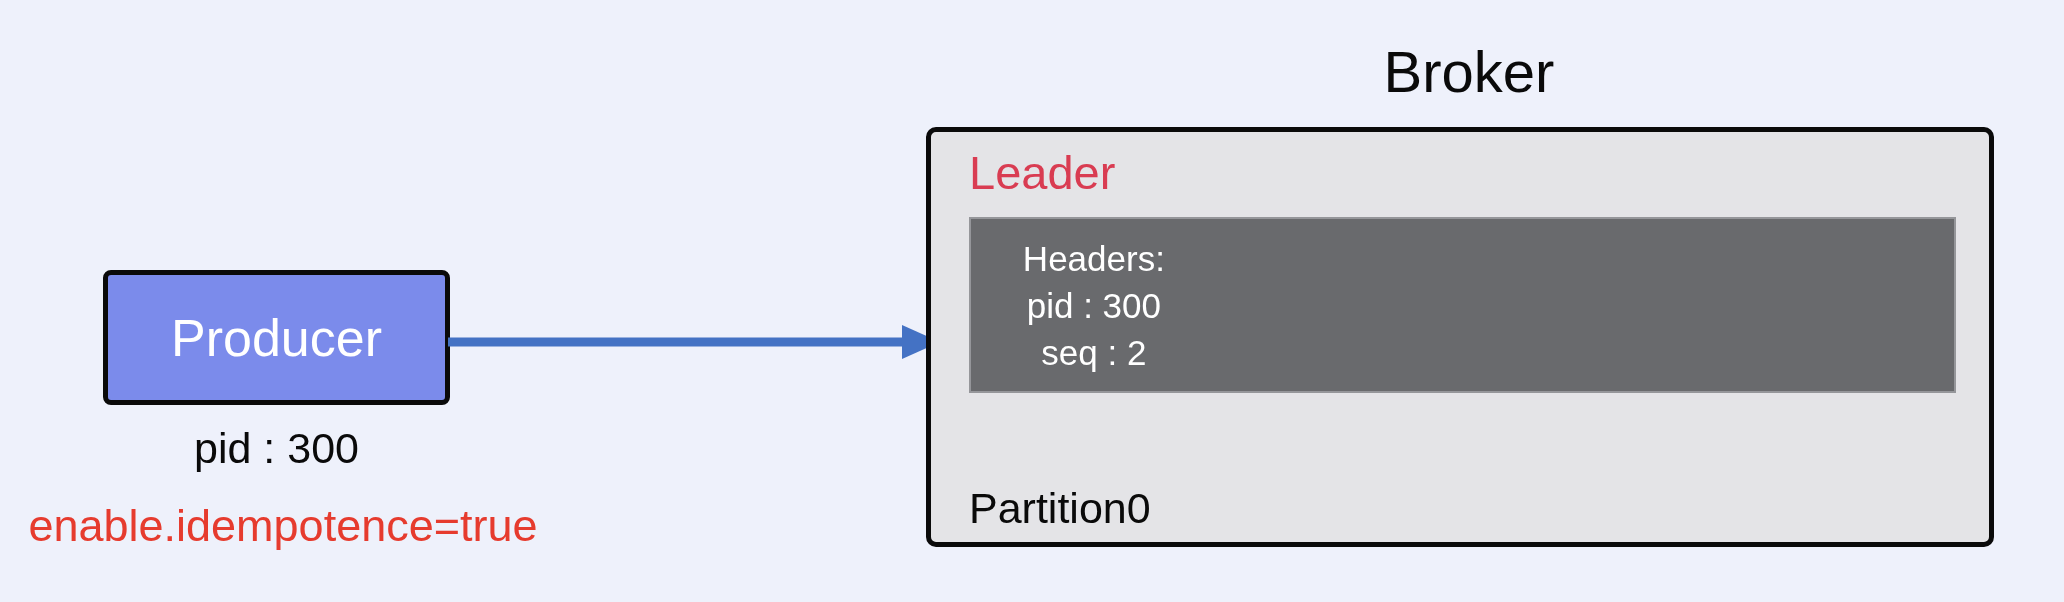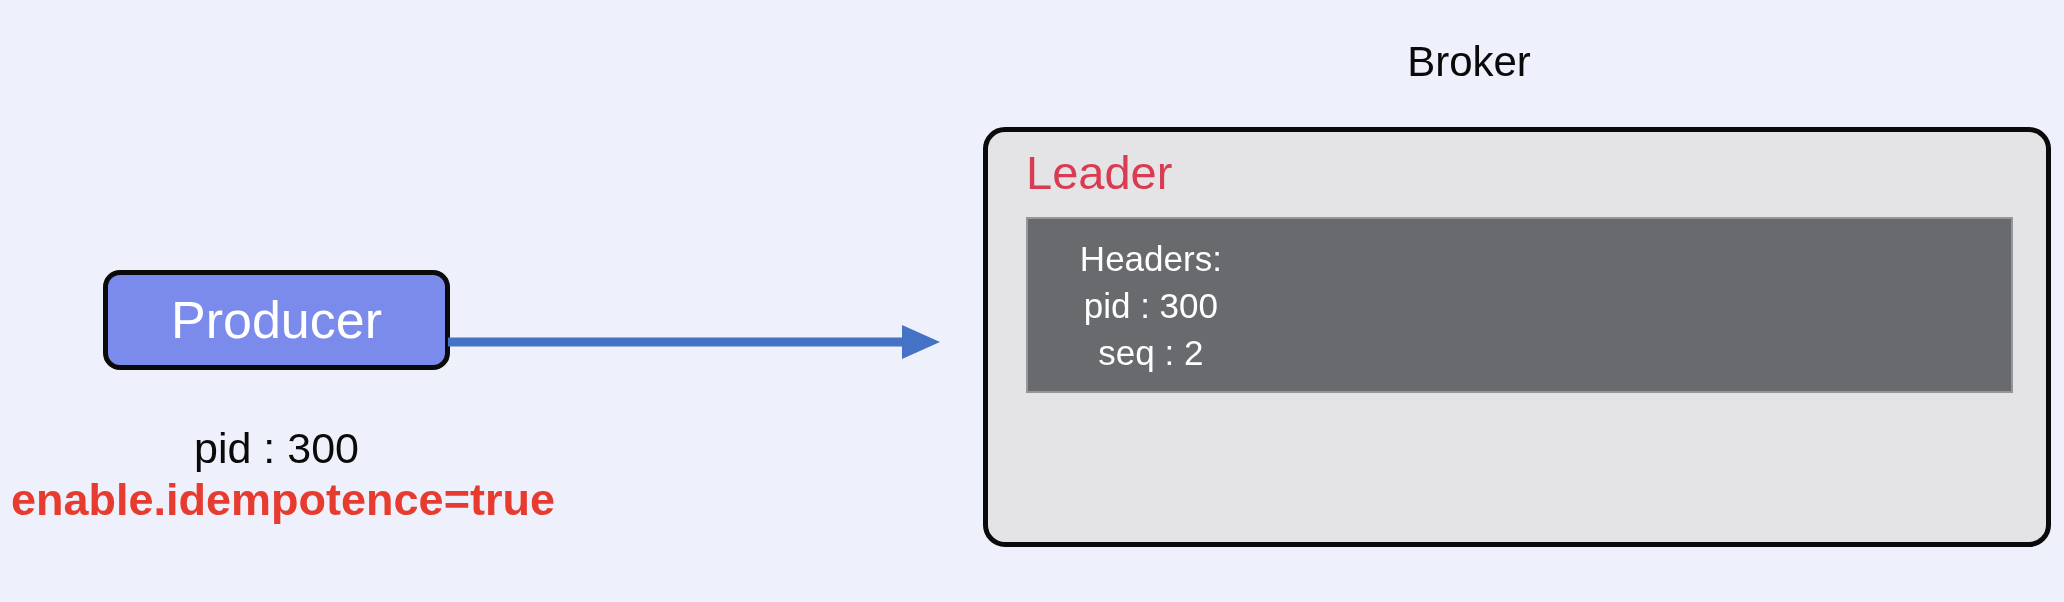--- a/index.html
+++ b/index.html
@@ -28,69 +28,68 @@
     position: relative;
     width: 2064px;
     height: 602px;
     background: var(--background);
   }
 
   
   .producer-box {
     position: absolute;
     left: 103px; top: 270px;
-    width: 347px; height: 100px;
+    width: 347px; height: 135px;
     background: var(--producer-fill);
     border: 5px solid var(--producer-border);
-    border-radius: 17px;
+    border-radius: 8px;
     display: flex; align-items: center; justify-content: center;
     color: var(--producer-text);
     font-size: 52px;
   }
   .pid-label {
     position: absolute;
     left: 103px; top: 424px;
     width: 347px;
     text-align: center;
     font-size: 43px;
     color: var(--text-primary);
   }
   .config-label {
     position: absolute;
-    left: 0px; top: 474px;
+    left: 0px; top: 500px;
     width: 566px;
     text-align: center;
     font-size: 45px;
     color: var(--config-text);
-    font-weight: bold;
   }
 
   
   .arrow-svg {
     position: absolute;
     left: 444px; top: 318px;
     width: 510px; height: 48px;
   }
 
   
   .broker-title {
     position: absolute;
     left: 1169px; top: 38px;
     width: 600px;
     text-align: center;
-    font-size: 42px;
+    font-size: 58px;
     color: var(--text-primary);
   }
   .broker-box {
     position: absolute;
-    left: 983px; top: 127px;
+    left: 926px; top: 127px;
     width: 1068px; height: 420px;
     background: var(--broker-fill);
     border: 5px solid var(--broker-border);
-    border-radius: 22px;
+    border-radius: 10px;
   }
   .leader-label {
     position: absolute;
     left: 38px; top: 13px;
     font-size: 47px;
     color: var(--leader-text);
   }
   .log-bar {
     position: absolute;
     left: 38px; top: 85px;
@@ -146,15 +145,16 @@
       <div class="log-cell">
         <div class="record-line">Headers:</div>
         <div class="record-line">pid : 300</div>
         <div class="record-line">seq : 2</div>
       </div>
       <div class="log-cell"></div>
       <div class="log-cell"></div>
       <div class="log-cell"></div>
     </div>
 
+    <div class="partition-label">Partition0</div>
   </div>
 
 </div>
 
 </body></html>

